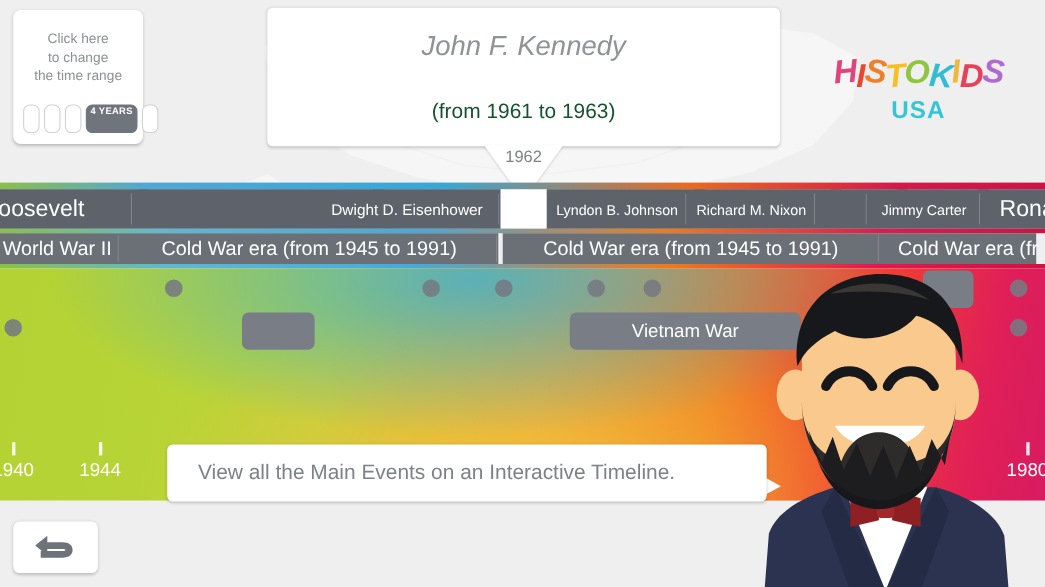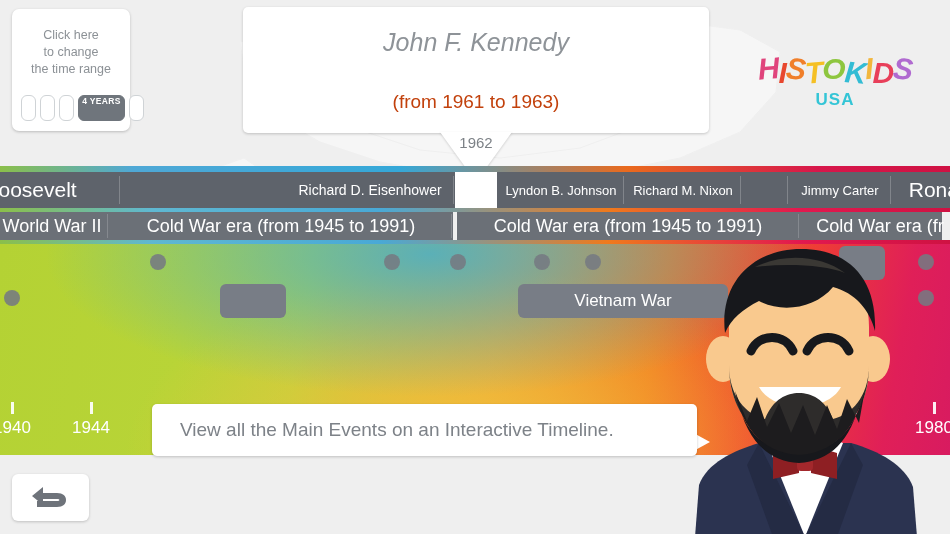--- a/index.html
+++ b/index.html
@@ -40,42 +40,42 @@
     display: flex; align-items: flex-start; justify-content: center;
   }
 
   
   .sel-tip {
     position: absolute; left: 243px; top: 7px; width: 466px; height: 126px;
     background: #fff; border-radius: 5px; box-shadow: 0 1px 3px rgba(0,0,0,.2);
     display: flex; flex-direction: column; align-items: center; justify-content: center;
   }
   .sel-tip .name { color: #8e9398; font-size: 25px; font-weight: 400; font-style: italic; }
-  .sel-tip .span { color: #c2410c; font-size: 19px; margin-top: 34px; }
+  .sel-tip .span { color: #14532d; font-size: 19px; margin-top: 34px; }
   .tip-arrow {
     position: absolute; left: 440px; top: 132px; width: 72px; height: 50px;
     pointer-events: none;
   }
   .tip-arrow .tri {
     width: 0; height: 0; border-left: 36px solid transparent; border-right: 36px solid transparent;
     border-top: 50px solid #fff; filter: drop-shadow(0 1px 1px rgba(0,0,0,.16));
   }
   .tip-year {
     position: absolute; left: 0; top: 0; width: 72px; text-align: center;
     color: #7d8287; font-size: 15px; line-height: 22px;
   }
 
   
   .logo {
     position: absolute; right: 20px; top: 36px; width: 190px; height: 92px;
     display: flex; flex-direction: column; align-items: center; justify-content: center;
   }
   .logo .wordmark { font-size: 30px; font-weight: bold; letter-spacing: -1px; font-style: italic; }
   .logo .wordmark span { display: inline-block; }
-  .logo .usa { font-size: 17px; font-weight: bold; color: #34c5d6; letter-spacing: 1px; margin-top: 2px; }
+  .logo .usa { font-size: 22px; font-weight: bold; color: #34c5d6; letter-spacing: 1px; margin-top: 2px; }
 
   
   .tl-line {
     position: absolute; left: 0; top: 166px; width: 950px; height: 6px;
     background: linear-gradient(90deg,#8bbf4a 0%,#4fa8d6 14%,#35a8d8 42%,#e96a1e 66%,#d7174b 86%,#cf1243 100%);
   }
   .tl-marks { position: absolute; left: 0; top: 172px; width: 950px; height: 8px; }
   .tl-marks i {
     position: absolute; top: 0; width: 0; height: 0;
     border-left: 5px solid transparent; border-right: 5px solid transparent;
@@ -218,21 +218,21 @@
       <i style="left: 339px; color: rgb(53, 168, 216);"></i>
       <i style="left: 459px; color: rgb(58, 164, 212);"></i>
       <i style="left: 631px; color: rgb(233, 106, 30);"></i>
       <i style="left: 755px; color: rgb(232, 82, 31);"></i>
       <i style="left: 815px; color: rgb(215, 23, 75);"></i>
       <i style="left: 889px; color: rgb(207, 18, 67);"></i>
     </div>
 
   <div class="pres-bar">
       <div class="pres" style="left: -60px; width: 180px; font-size: 21px;">Roosevelt</div>
-      <div class="pres" style="left: 286px; width: 168px; font-size: 14px;">Richard D. Eisenhower</div>
+      <div class="pres" style="left: 286px; width: 168px; font-size: 14px;">Dwight D. Eisenhower</div>
       <div class="pres sel" style="left: 455px; width: 42px; font-size: 14px;"></div>
       <div class="pres" style="left: 498px; width: 126px; font-size: 13px;">Lyndon B. Johnson</div>
       <div class="pres" style="left: 625px; width: 116px; font-size: 13px;">Richard M. Nixon</div>
       <div class="pres" style="left: 742px; width: 46px; font-size: 13px;"></div>
       <div class="pres" style="left: 789px; width: 102px; font-size: 13px;">Jimmy Carter</div>
       <div class="pres" style="left: 892px; width: 100px; font-size: 21px;">Ronald</div>
     </div>
 
   <div class="era-line"></div>
   <div class="era-bar">

